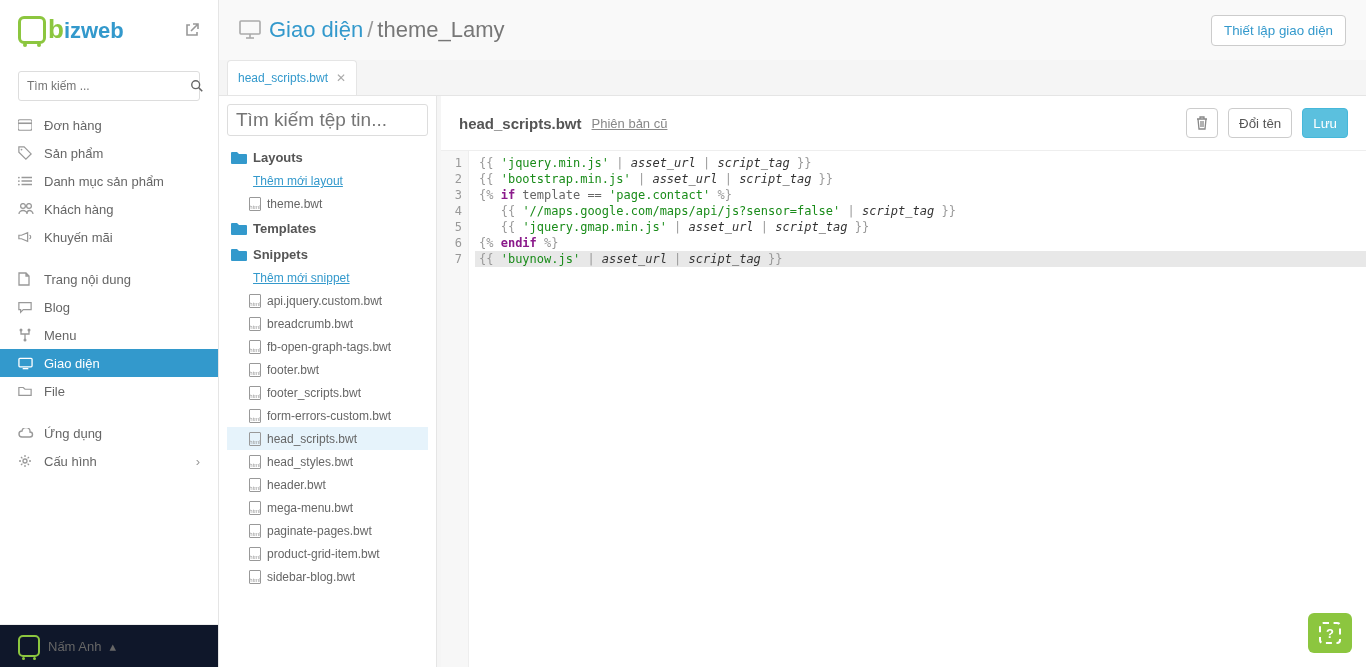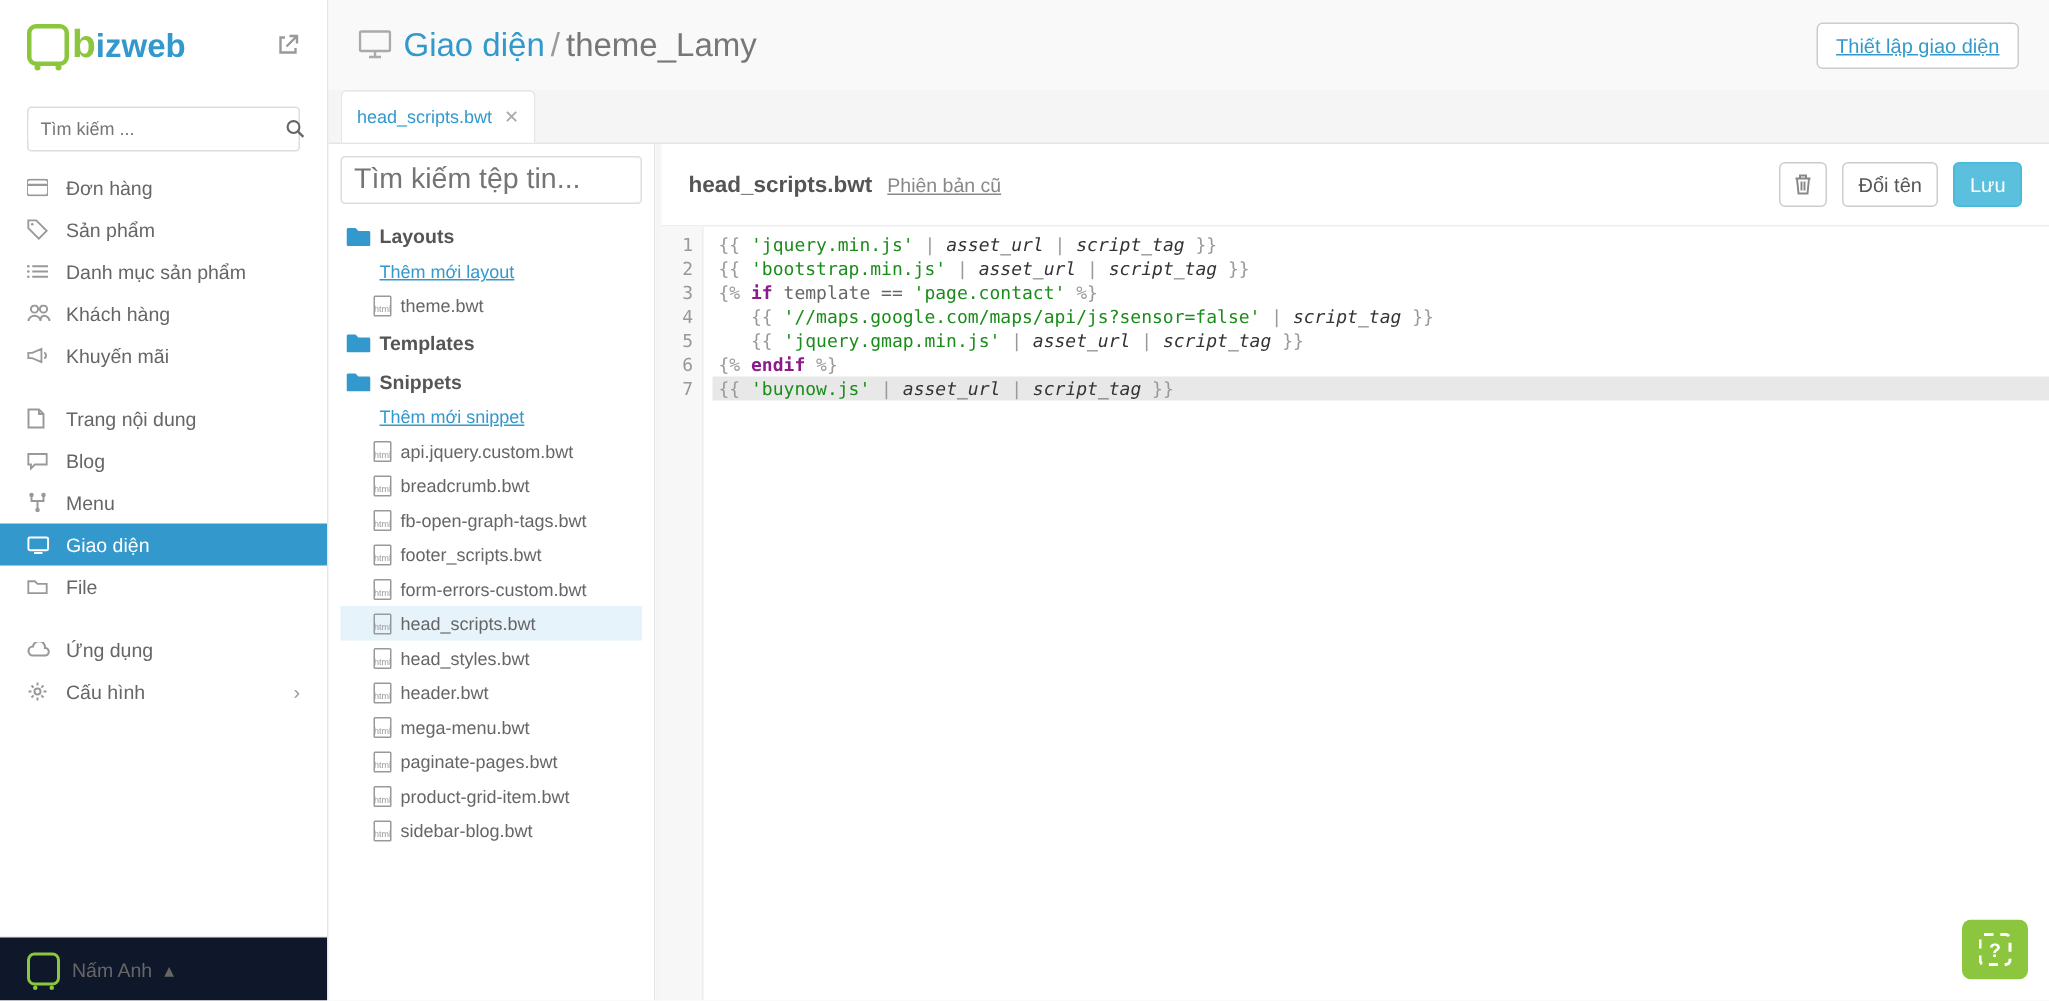--- a/index.html
+++ b/index.html
@@ -33,21 +33,21 @@
 .user-icon::before,.user-icon::after{content:'';position:absolute;width:3px;height:3px;background:#8cc63f;border-radius:50%;bottom:-5px;}
 .user-icon::before{left:2px;}.user-icon::after{right:2px;}
 
 
 .main{flex:1;display:flex;flex-direction:column;}
 .hdr{display:flex;align-items:center;height:60px;padding:0 20px;background:#f9f9f9;}
 .hdr .hicon{color:#999;font-size:20px;margin-right:8px;}
 .hdr .crumb-link{color:#3399cc;font-size:22px;}
 .hdr .crumb-sep{color:#999;font-size:22px;margin:0 4px;}
 .hdr .crumb-cur{color:#777;font-size:22px;}
-.hdr .btn-config{margin-left:auto;border:1px solid #ccc;border-radius:4px;padding:7px 12px;color:#3399cc;background:#fff;cursor:pointer;text-decoration:underline;}
+.hdr .btn-config{margin-left:auto;border:1px solid #ccc;border-radius:4px;padding:7px 12px;color:#3399cc;background:#fff;cursor:pointer;}
 
 .tabs{display:flex;height:36px;padding-left:8px;border-bottom:1px solid #e5e5e5;}
 .tab{display:flex;align-items:center;gap:8px;padding:0 10px;border:1px solid #e5e5e5;border-bottom:none;border-radius:4px 4px 0 0;background:#fff;color:#3399cc;font-size:12px;}
 .tab .close{color:#aaa;cursor:pointer;}
 
 .workarea{flex:1;display:flex;overflow:hidden;}
 
 
 .tree{width:218px;background:#fff;border-right:1px solid #e5e5e5;display:flex;flex-direction:column;}
 .tree-search{padding:8px;}
@@ -311,20 +311,24 @@
             <div class="file">
               <span class="file-icon">html</span>
               <span>breadcrumb.bwt</span>
             </div>
             <div class="file">
               <span class="file-icon">html</span>
               <span>fb-open-graph-tags.bwt</span>
             </div>
             <div class="file">
               <span class="file-icon">html</span>
+              <span>footer.bwt</span>
+            </div>
+            <div class="file">
+              <span class="file-icon">html</span>
               <span>footer_scripts.bwt</span>
             </div>
             <div class="file">
               <span class="file-icon">html</span>
               <span>form-errors-custom.bwt</span>
             </div>
             <div class="file active">
               <span class="file-icon">html</span>
               <span>head_scripts.bwt</span>
             </div>

